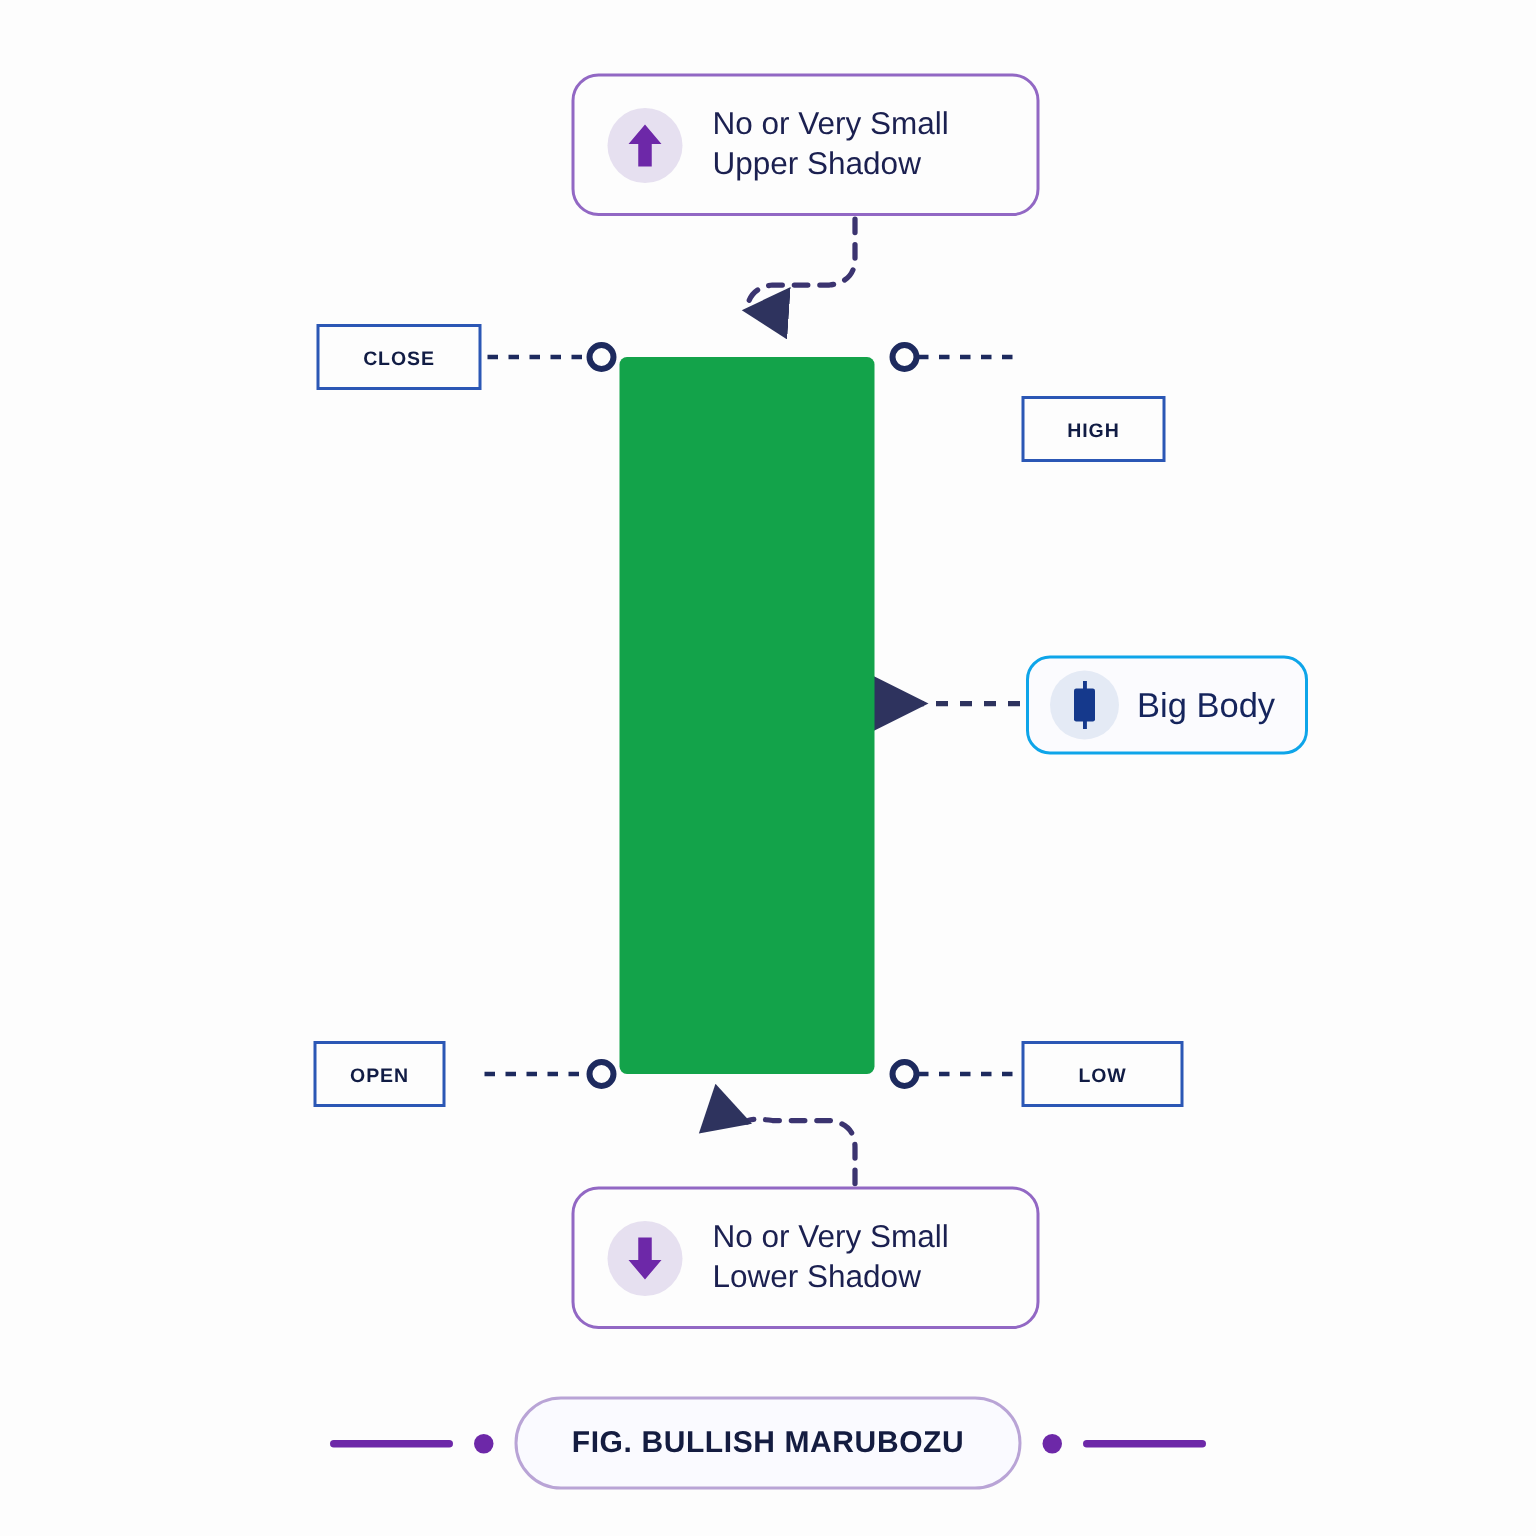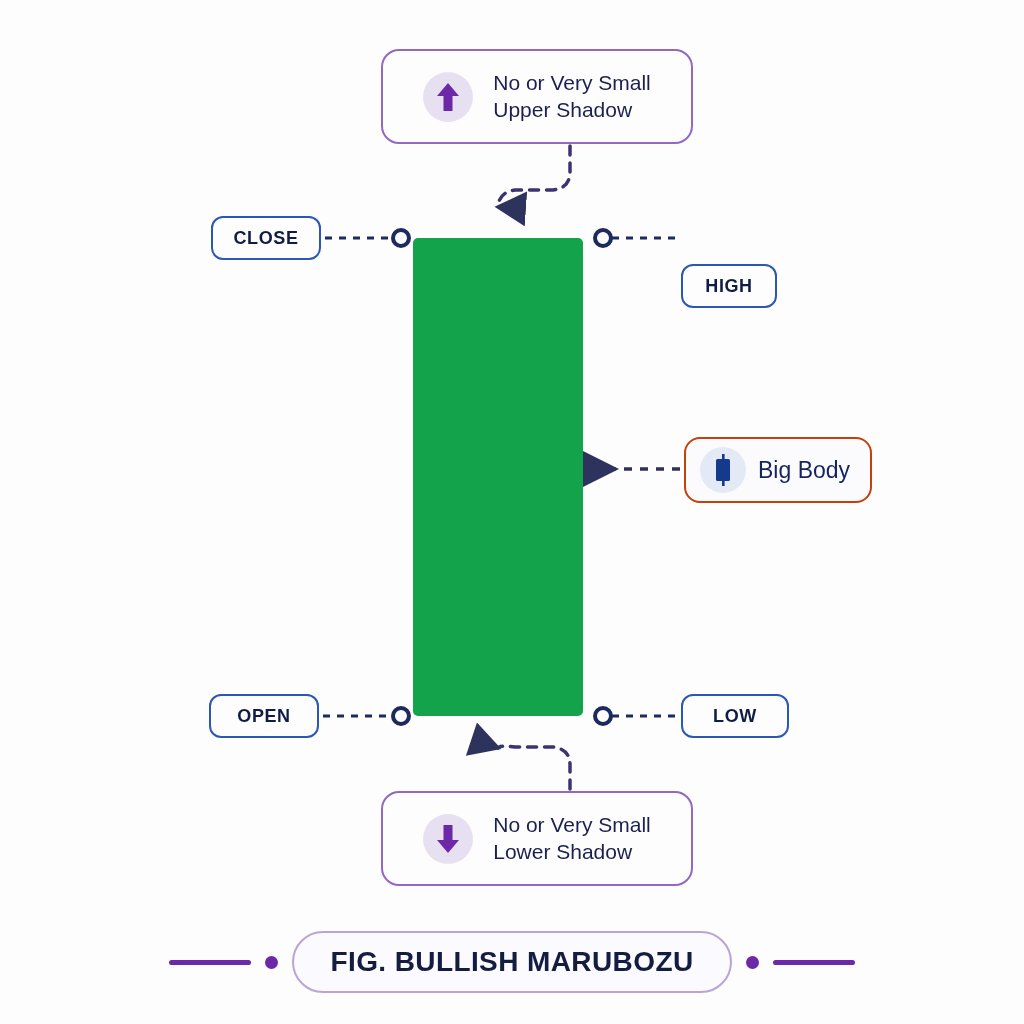--- a/index.html
+++ b/index.html
@@ -40,47 +40,46 @@
     background: #13a34a;
     border-radius: 5px;
   }
 
   
   .ohlc-label {
     position: absolute;
     box-sizing: border-box;
     height: 44px;
     border: 2px solid #2b57b5;
-    border-radius: 12px;
+    border-radius: 0;
     background: #fdfdfd;
     display: flex;
     align-items: center;
     justify-content: center;
     color: #111c44;
-    font-size: 18px;
+    font-size: 13px;
     font-weight: bold;
     letter-spacing: 0.6px;
   }
   #label-close { left: 211px; top: 216px; width: 110px; }
   #label-high  { left: 681px; top: 216px; width: 96px; margin-top: 48px;  }
-  #label-open  { left: 209px; top: 694px; width: 110px; }
+  #label-open  { left: 209px; top: 694px; width: 88px; }
   #label-low   { left: 681px; top: 694px; width: 108px;  }
 
   
   .shadow-card {
     position: absolute;
     box-sizing: border-box;
     border: 2px solid #9268c4;
     border-radius: 18px;
     background: #fdfdfd;
     display: flex;
     align-items: center;
     padding: 0 22px;
     gap: 20px;
-    justify-content: center;
   }
   #card-upper { left: 381px; top: 49px;  width: 312px; height: 95px; }
   #card-lower { left: 381px; top: 791px; width: 312px; height: 95px; }
 
   .round-icon {
     flex: 0 0 auto;
     width: 50px;
     height: 50px;
     border-radius: 50%;
     background: #e6e0f0;
@@ -97,21 +96,21 @@
   }
 
   
   #badge-bigbody {
     position: absolute;
     left: 684px;
     top: 437px;
     width: 188px;
     height: 66px;
     box-sizing: border-box;
-    border: 2px solid #c2410c;
+    border: 2px solid #0ea5e9;
     border-radius: 16px;
     background: #fbfbfe;
     display: flex;
     align-items: center;
     padding: 0 14px;
     gap: 12px;
   }
   #badge-bigbody .round-icon {
     width: 46px;
     height: 46px;
@@ -151,21 +150,21 @@
     box-sizing: border-box;
     height: 62px;
     padding: 0 36px;
     border: 2px solid #b9a4d6;
     border-radius: 31px;
     background: #fafaff;
     display: flex;
     align-items: center;
     justify-content: center;
     color: #141c40;
-    font-size: 28px;
+    font-size: 20px;
     font-weight: bold;
     letter-spacing: 0.4px;
   }
 </style>
 </head>
 <body>
 
 <div id="stage">
 
   <svg id="wires" viewBox="0 0 1024 1024" xmlns="http://www.w3.org/2000/svg">

